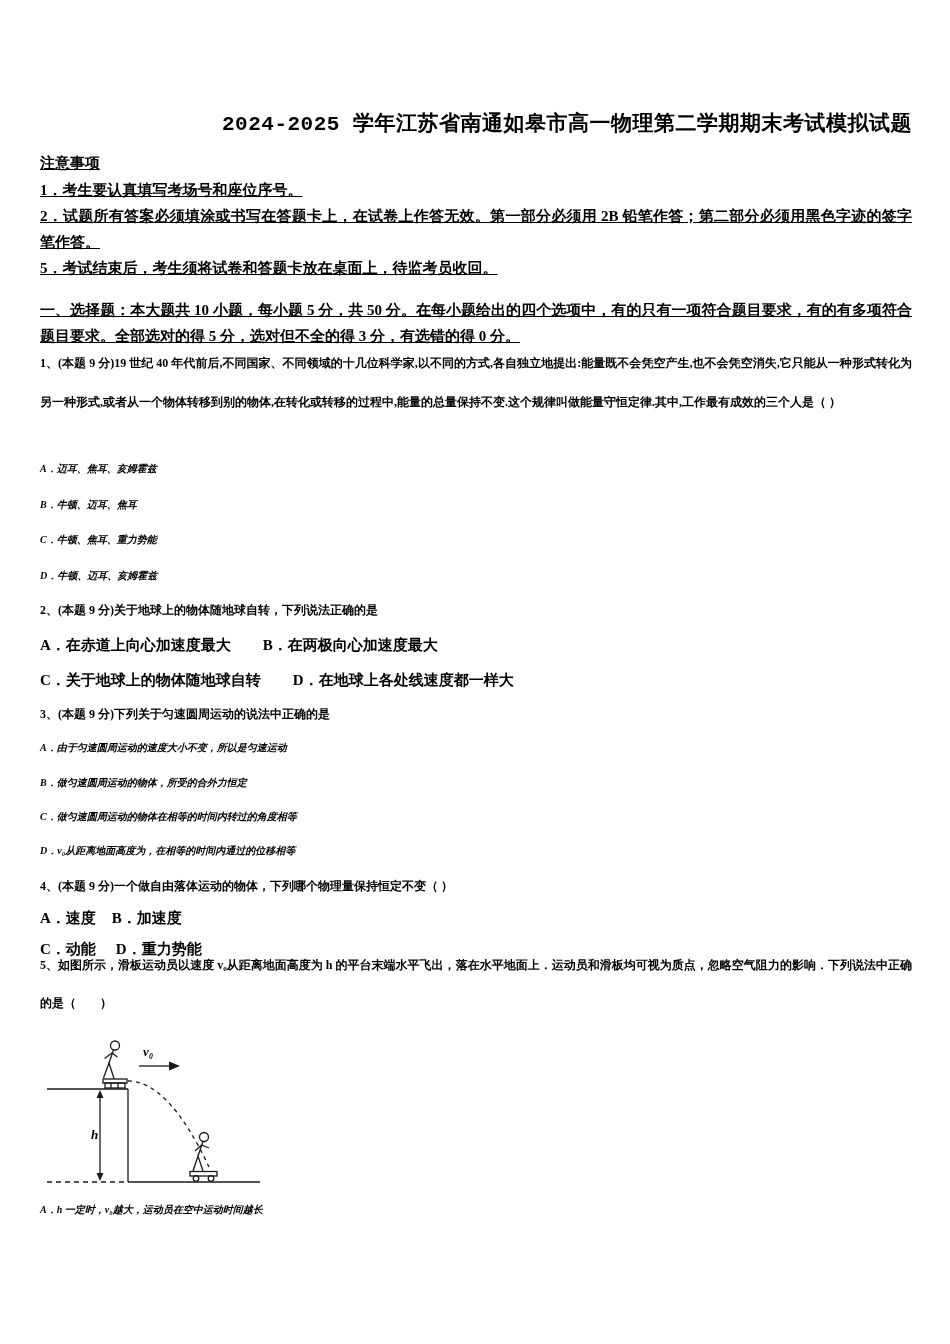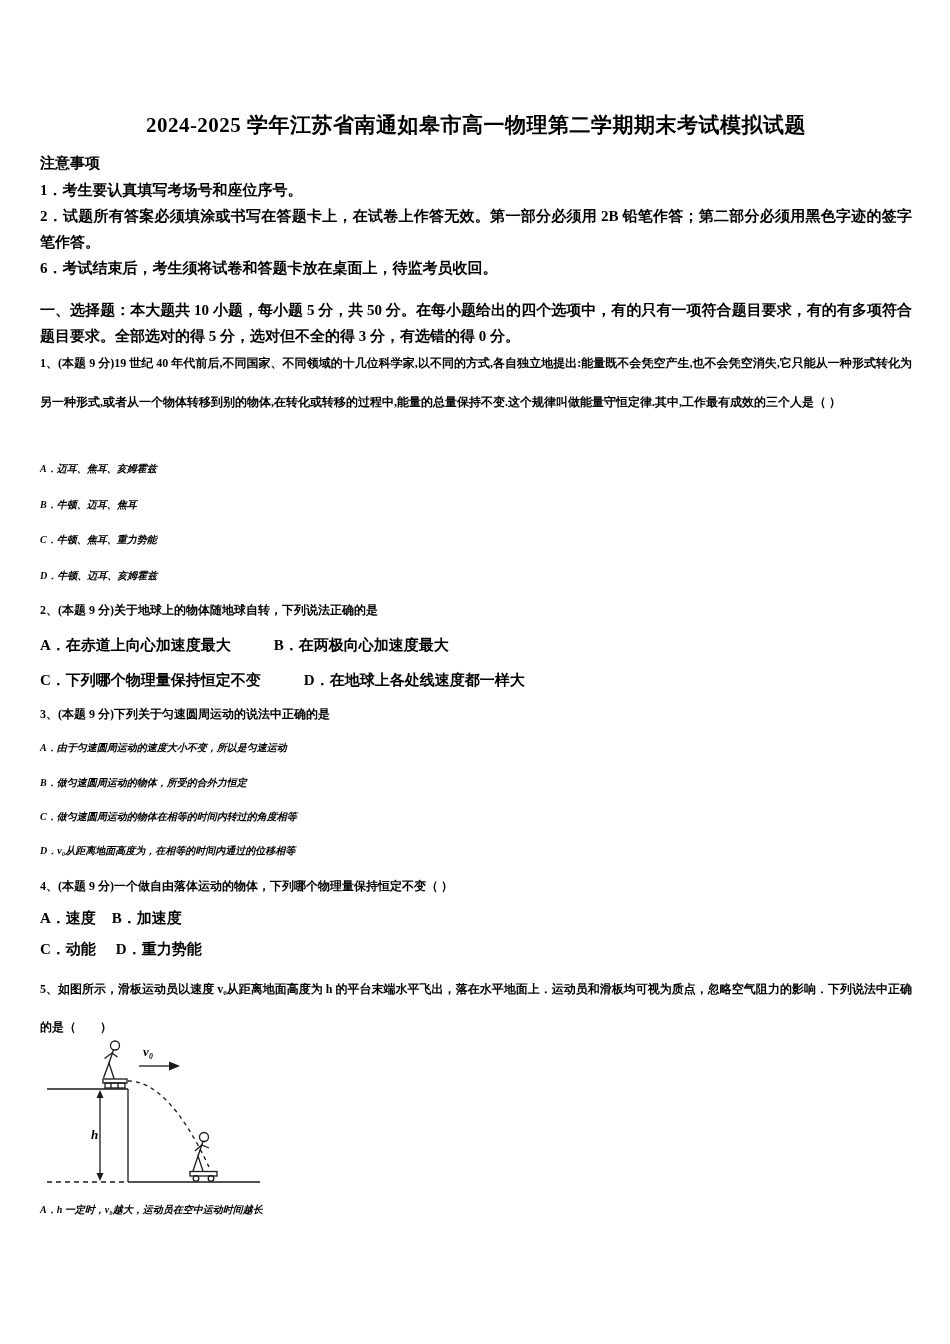--- a/index.html
+++ b/index.html
@@ -2,81 +2,81 @@
 <html><head>
 <meta charset="utf-8">
 <style>
   html,body{margin:0;padding:0;}
   body{
     width:950px;height:1344px;position:relative;background:#ffffff;
     font-family:"Liberation Serif","DejaVu Serif",serif;
     font-weight:bold;color:#000;overflow:hidden;
   }
   .abs{position:absolute;left:40px;right:38px;}
-  .t{font-size:15px;line-height:26px;text-align:justify;}
+  .t{font-size:15px;line-height:26px;text-align:justify;text-decoration:underline;}
   .page-title{
-    top:110px;text-align:center;font-size:21px;line-height:30px;
-    font-family:Liberation Serif, serif;letter-spacing:.5px;
+    top:110px;text-align:right;font-size:21px;line-height:30px;
+    font-family:Liberation Mono, monospace;letter-spacing:.5px;
   }
   .stem{font-size:12px;text-align:justify;}
   .lh38{line-height:38.5px;}
-  .optrow{display:flex;gap:43px;font-size:15px;line-height:20px;}
+  .optrow{display:flex;gap:32px;font-size:15px;line-height:20px;}
   .opt{font-size:10px;line-height:20px;font-style:italic;}
   .fig{position:absolute;left:47px;top:1037px;width:230px;height:152px;}
   .fig svg{display:block;}
   .fig line,.fig path,.fig circle,.fig rect,.fig polyline{stroke:#1a1a1a;fill:none;stroke-width:1.3;}
   .fig polygon{fill:#1a1a1a;stroke:none;}
   .fig text{fill:#000;stroke:none;font-family:"Liberation Serif","DejaVu Serif",serif;
     font-style:italic;font-weight:bold;font-size:13px;}
 </style>
 </head>
 <body>
 
 <div class="abs page-title">2024-2025 学年江苏省南通如皋市高一物理第二学期期末考试模拟试题</div>
 
 <div class="abs t" style="top:150px">注意事项</div>
 <div class="abs t" style="top:177px">1．考生要认真填写考场号和座位序号。</div>
 <div class="abs t" style="top:203px">2．试题所有答案必须填涂或书写在答题卡上，在试卷上作答无效。第一部分必须用 2B 铅笔作答；第二部分必须用黑色字迹的签字笔作答。</div>
-<div class="abs t" style="top:255px">6．考试结束后，考生须将试卷和答题卡放在桌面上，待监考员收回。</div>
+<div class="abs t" style="top:255px">5．考试结束后，考生须将试卷和答题卡放在桌面上，待监考员收回。</div>
 
 <div class="abs t" style="top:297px">一、选择题：本大题共 10 小题，每小题 5 分，共 50 分。在每小题给出的四个选项中，有的只有一项符合题目要求，有的有多项符合题目要求。全部选对的得 5 分，选对但不全的得 3 分，有选错的得 0 分。</div>
 
 <div class="abs stem lh38" style="top:344px">1、(本题 9 分)19 世纪 40 年代前后,不同国家、不同领域的十几位科学家,以不同的方式,各自独立地提出:能量既不会凭空产生,也不会凭空消失,它只能从一种形式转化为另一种形式,或者从一个物体转移到别的物体,在转化或转移的过程中,能量的总量保持不变.这个规律叫做能量守恒定律.其中,工作最有成效的三个人是（ ）</div>
 <div class="abs opt" style="top:459px">A．迈耳、焦耳、亥姆霍兹</div>
 <div class="abs opt" style="top:495px">B．牛顿、迈耳、焦耳</div>
 <div class="abs opt" style="top:530px">C．牛顿、焦耳、重力势能</div>
 <div class="abs opt" style="top:566px">D．牛顿、迈耳、亥姆霍兹</div>
 
 <div class="abs stem" style="top:600px;line-height:20px">2、(本题 9 分)关于地球上的物体随地球自转，下列说法正确的是</div>
 <div class="abs optrow" style="top:635px">
   <span>A．在赤道上向心加速度最大</span>
   <span>B．在两极向心加速度最大</span>
 </div>
 <div class="abs optrow" style="top:670px">
-  <span>C．下列哪个物理量保持恒定不变</span>
+  <span>C．关于地球上的物体随地球自转</span>
   <span>D．在地球上各处线速度都一样大</span>
 </div>
 
 <div class="abs stem" style="top:704px;line-height:20px">3、(本题 9 分)下列关于匀速圆周运动的说法中正确的是</div>
 <div class="abs opt" style="top:738px">A．由于匀速圆周运动的速度大小不变，所以是匀速运动</div>
 <div class="abs opt" style="top:773px">B．做匀速圆周运动的物体，所受的合外力恒定</div>
 <div class="abs opt" style="top:807px">C．做匀速圆周运动的物体在相等的时间内转过的角度相等</div>
 <div class="abs opt" style="top:841px">D．v₀从距离地面高度为，在相等的时间内通过的位移相等</div>
 
 <div class="abs stem" style="top:876px;line-height:20px">4、(本题 9 分)一个做自由落体运动的物体，下列哪个物理量保持恒定不变（ ）</div>
 <div class="abs optrow" style="top:908px;gap:16px">
   <span>A．速度</span>
   <span>B．加速度</span>
 </div>
 <div class="abs optrow" style="top:939px;gap:20px">
   <span>C．动能</span>
   <span>D．重力势能</span>
 </div>
 
-<div class="abs stem" style="top:970px;line-height:38px">5、如图所示，滑板运动员以速度 v₀从距离地面高度为 h 的平台末端水平飞出，落在水平地面上．运动员和滑板均可视为质点，忽略空气阻力的影响．下列说法中正确的是（　　）</div>
+<div class="abs stem" style="top:946px;line-height:38px">5、如图所示，滑板运动员以速度 v₀从距离地面高度为 h 的平台末端水平飞出，落在水平地面上．运动员和滑板均可视为质点，忽略空气阻力的影响．下列说法中正确的是（　　）</div>
 
 <div class="fig">
   <svg width="230" height="152" viewBox="0 0 230 152">
 
     <line x1="0" y1="52" x2="81" y2="52"></line>
     <line x1="81" y1="52" x2="81" y2="145"></line>
     <line x1="81" y1="145" x2="213" y2="145"></line>
     <line x1="0" y1="145" x2="81" y2="145" stroke-dasharray="5 4"></line>
 
     <line x1="53" y1="58" x2="53" y2="139"></line>

